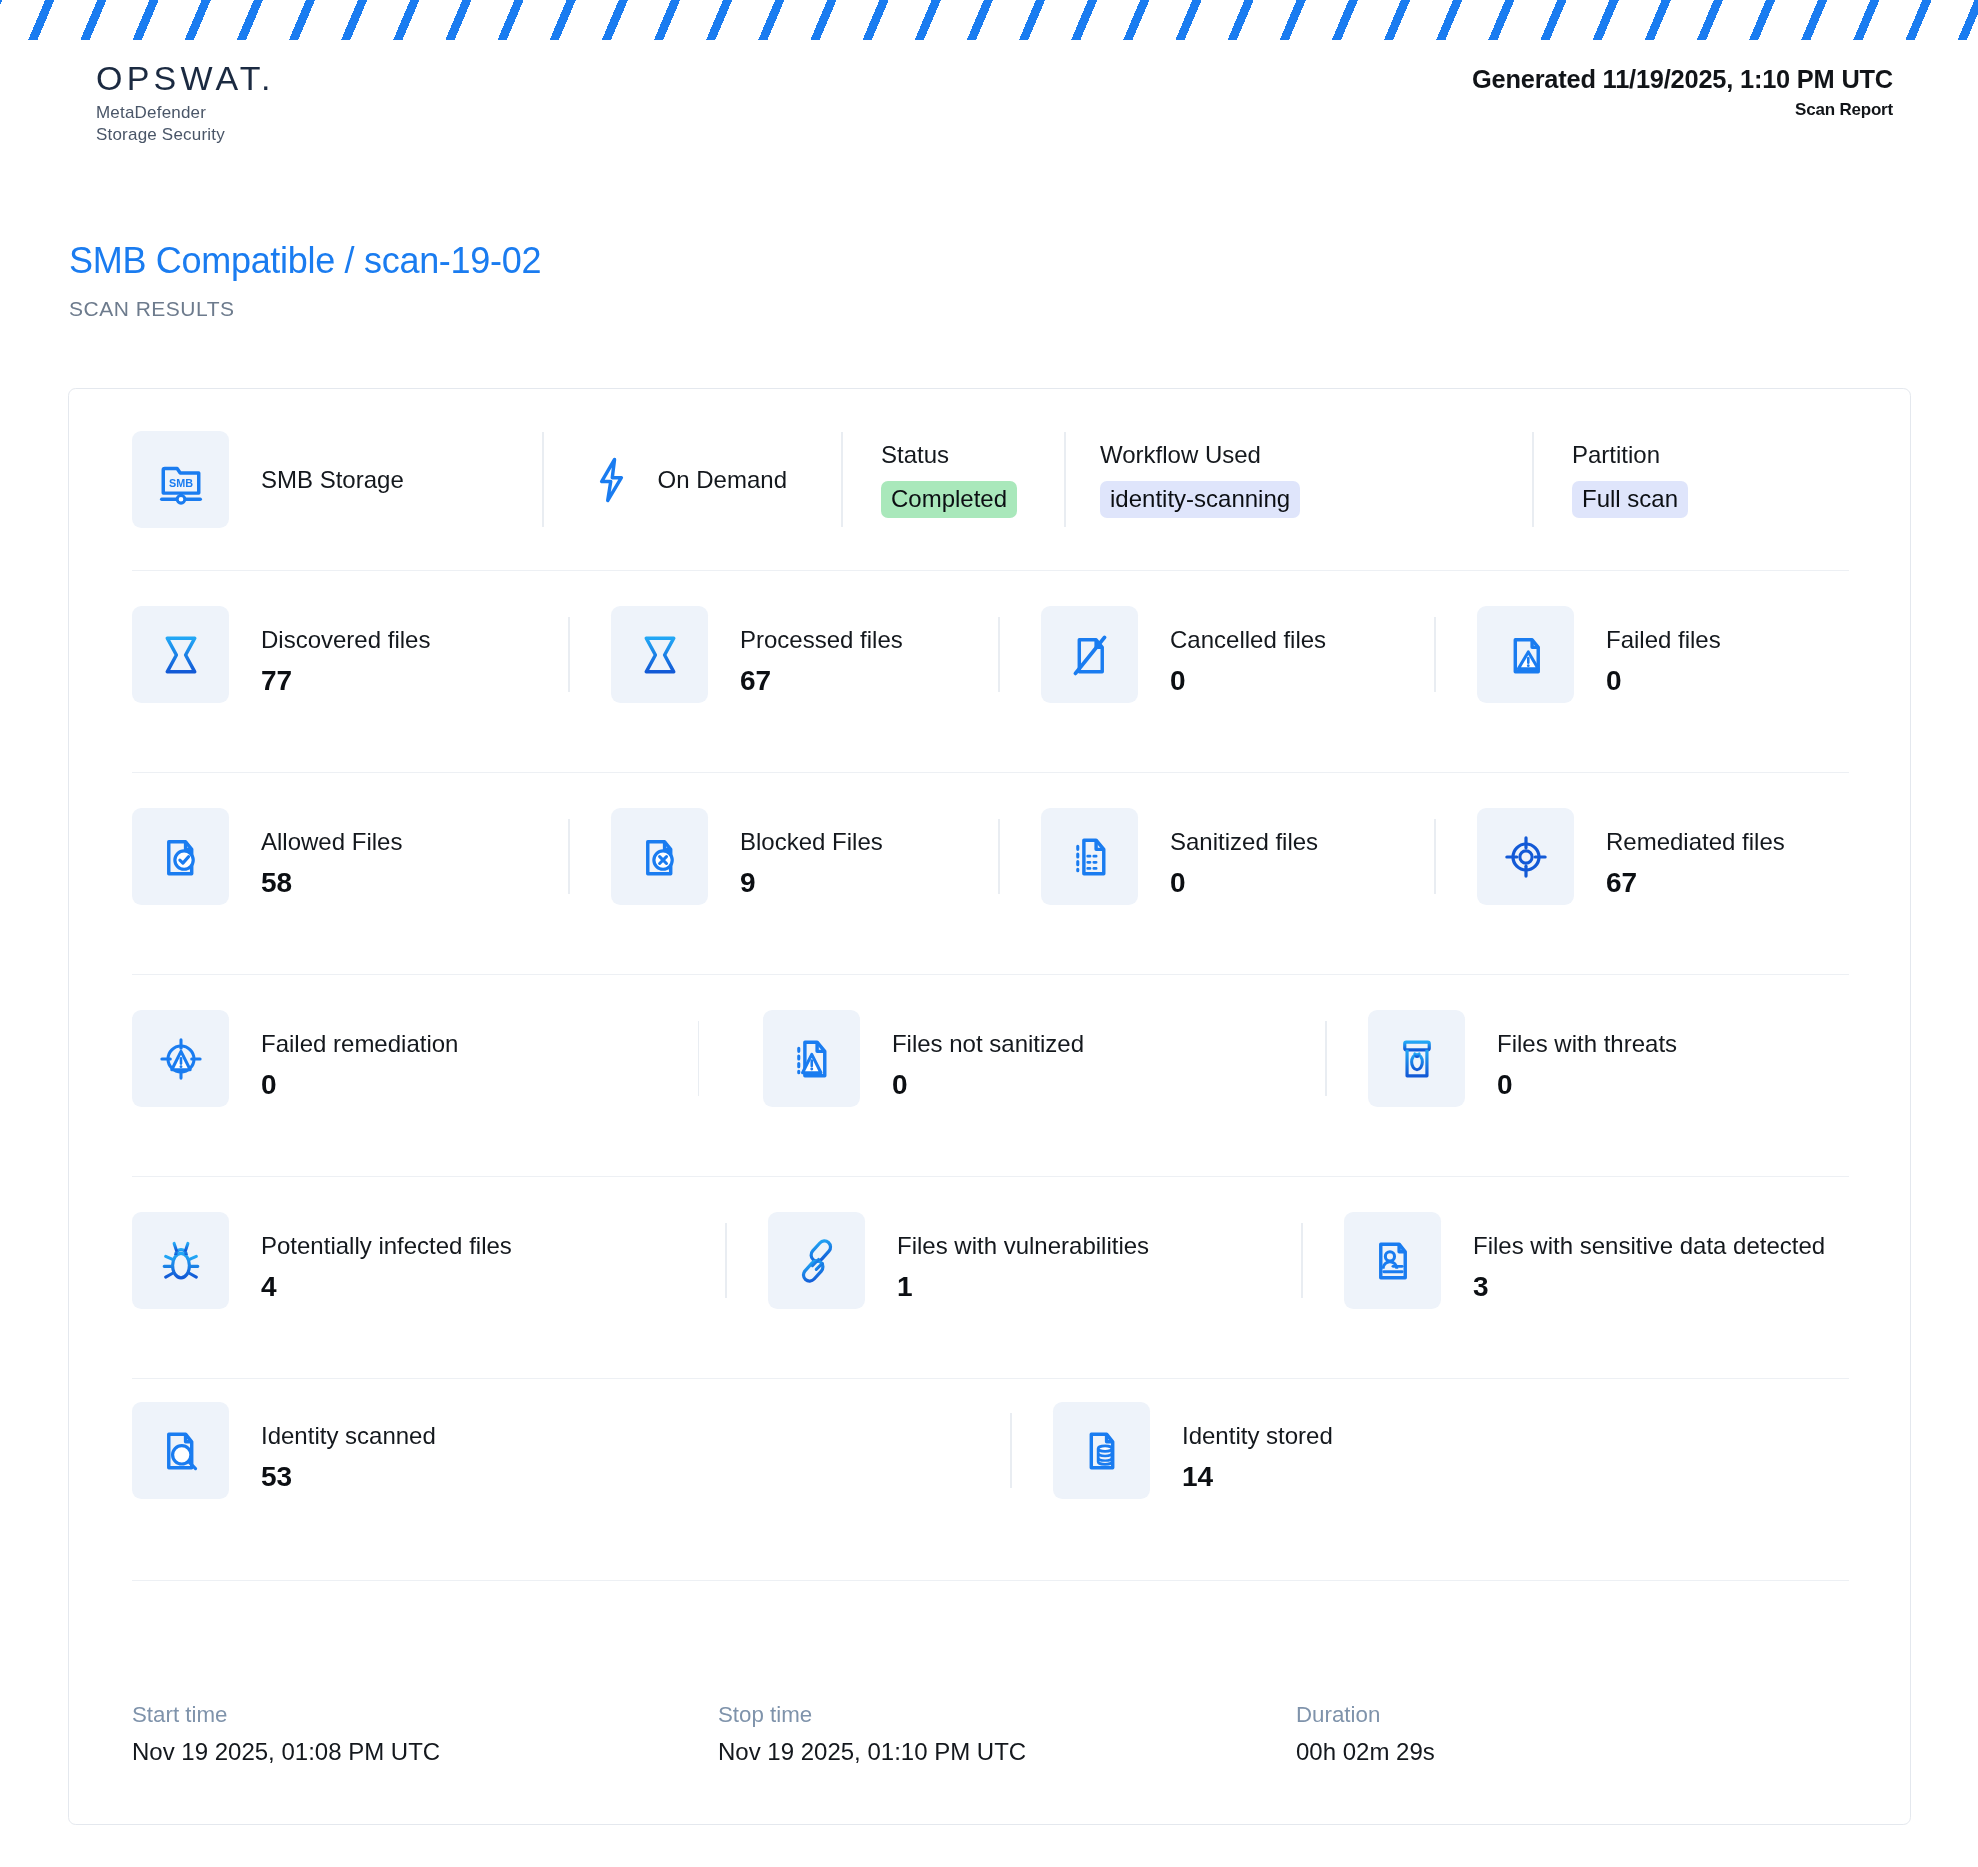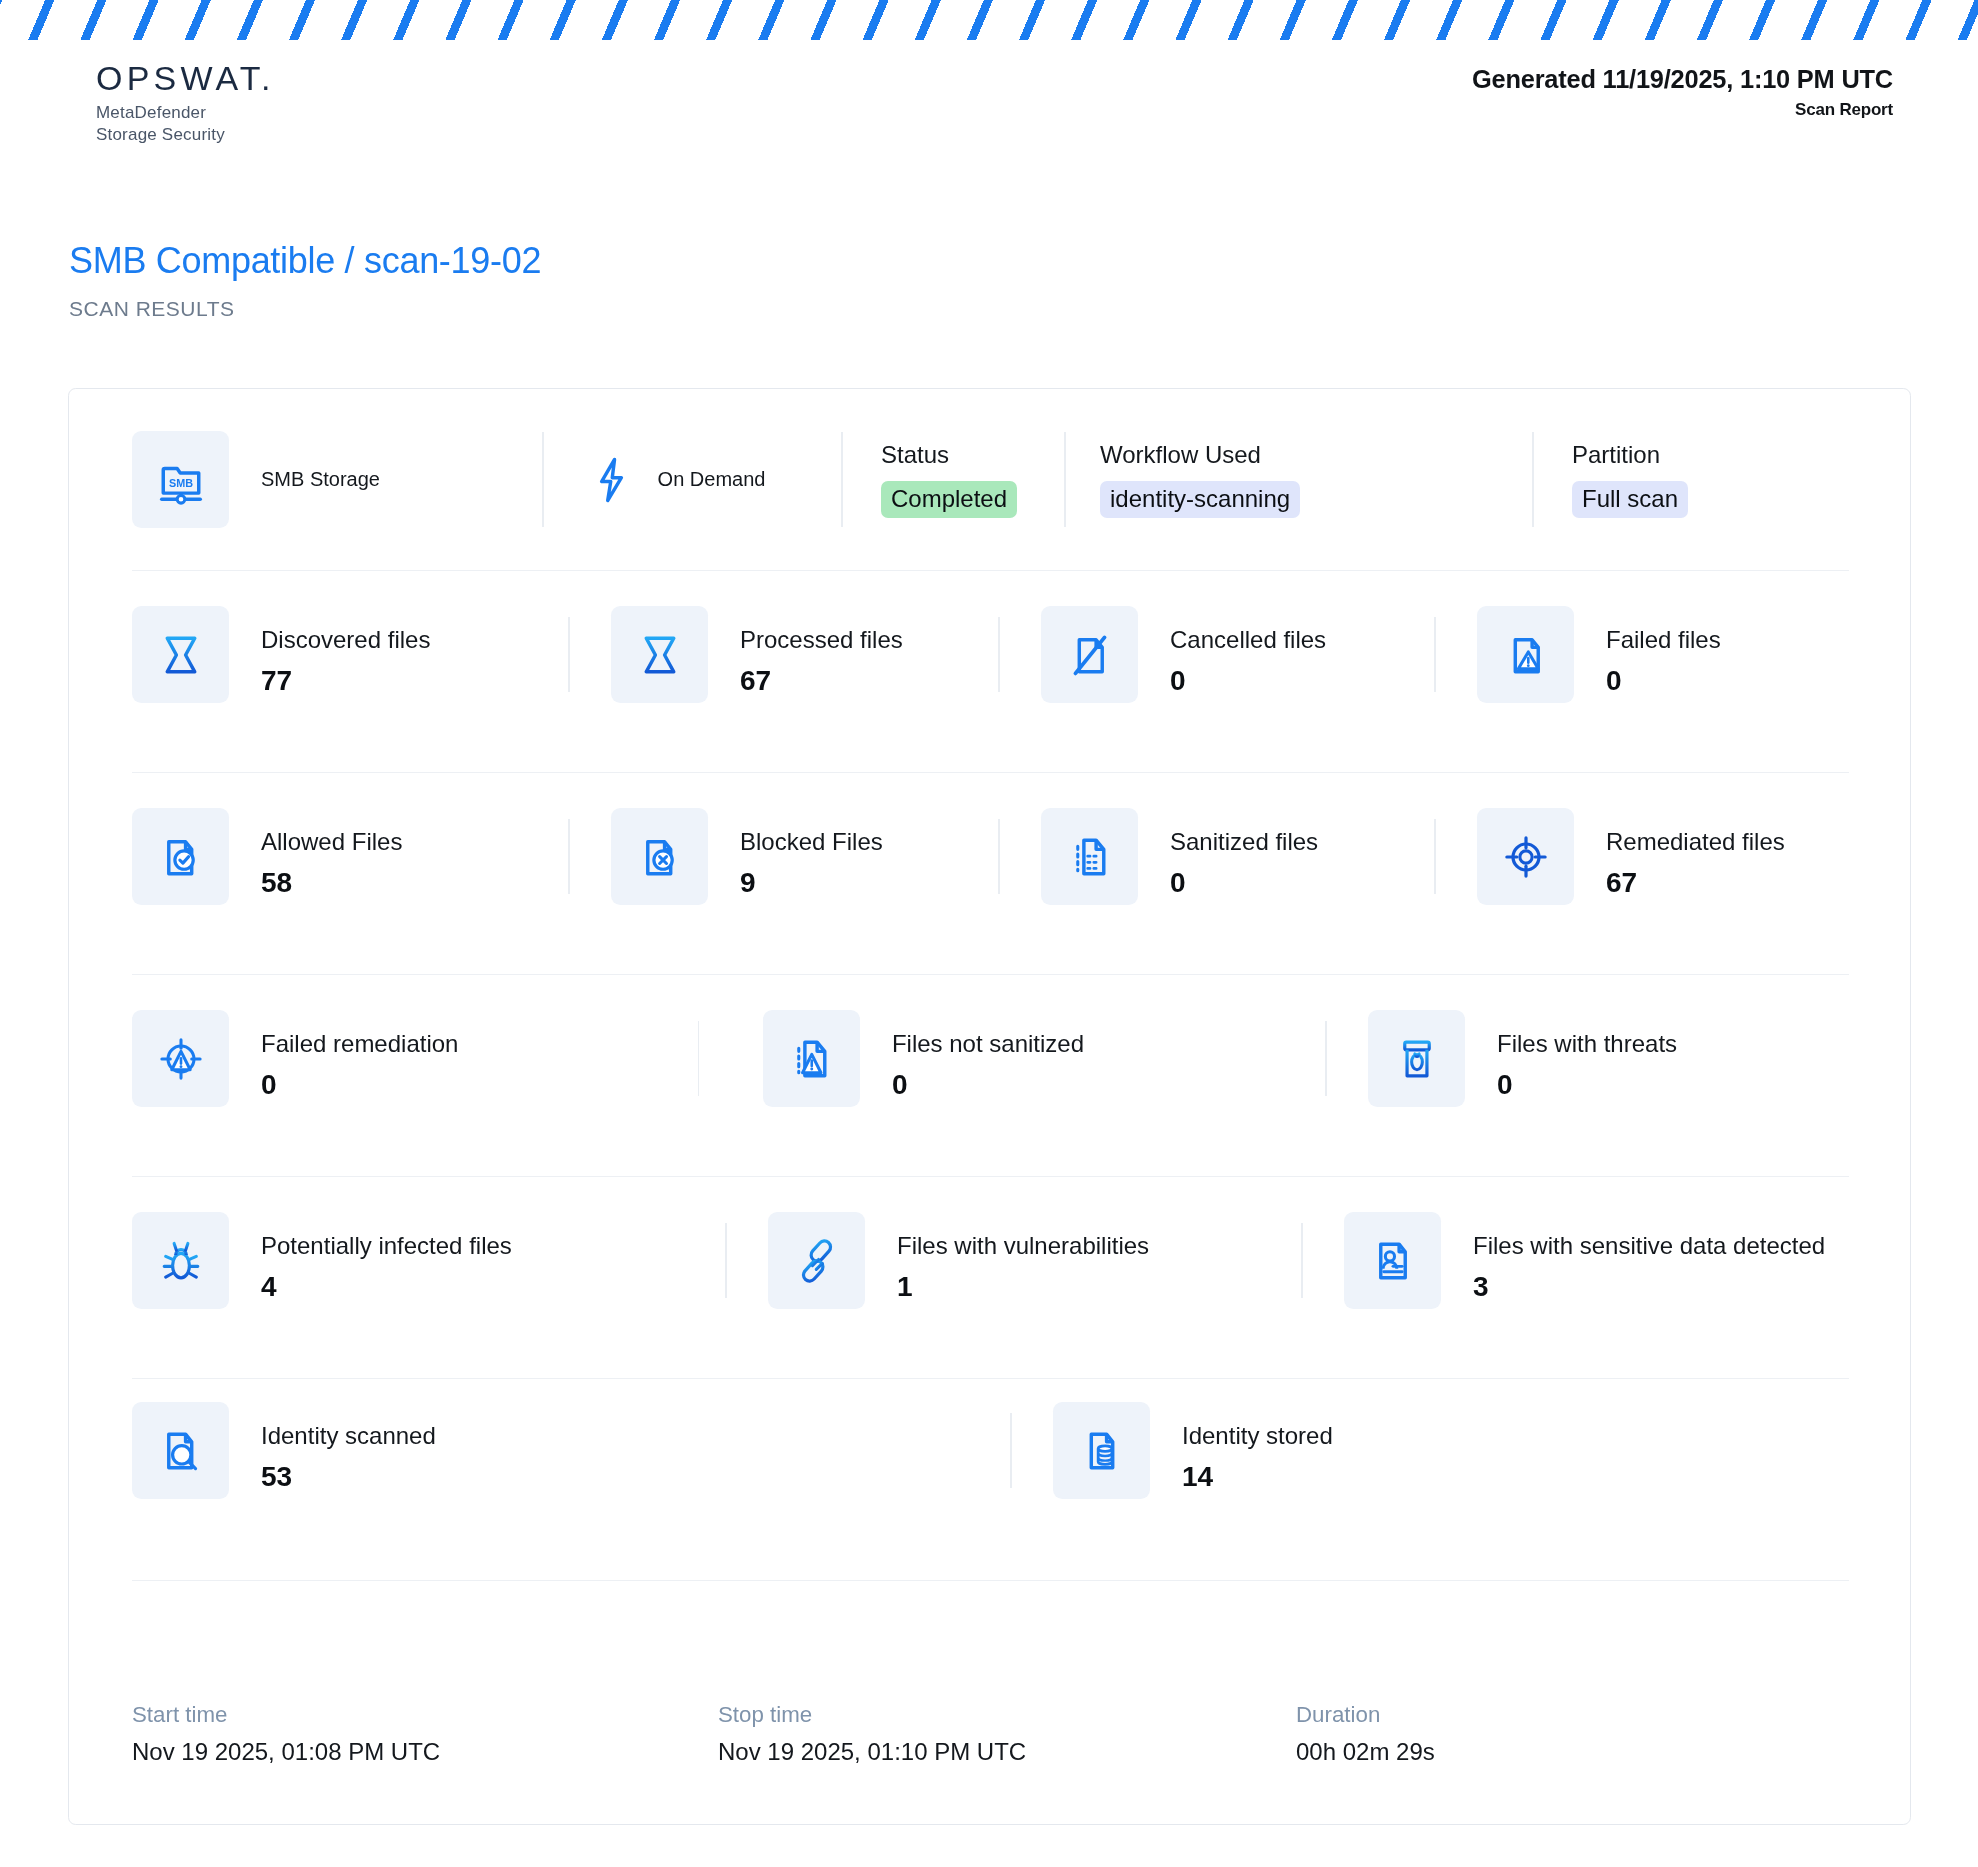--- a/index.html
+++ b/index.html
@@ -178,21 +178,21 @@
     font-weight: 700;
     color: #0c0f13;
     line-height: 1.1;
   }
 
   
   .r1 { height: 181px; align-items: center; }
   .r1 .cell { align-items: center; height: 117px; }
   .r1-label-only {
     margin-left: 32px;
-    font-size: 20px;
+    font-size: 24px;
     color: #14181d;
     white-space: nowrap;
   }
   .stack {
     display: flex;
     flex-direction: column;
     justify-content: center;
   }
   .stack-label {
     font-size: 24px;

